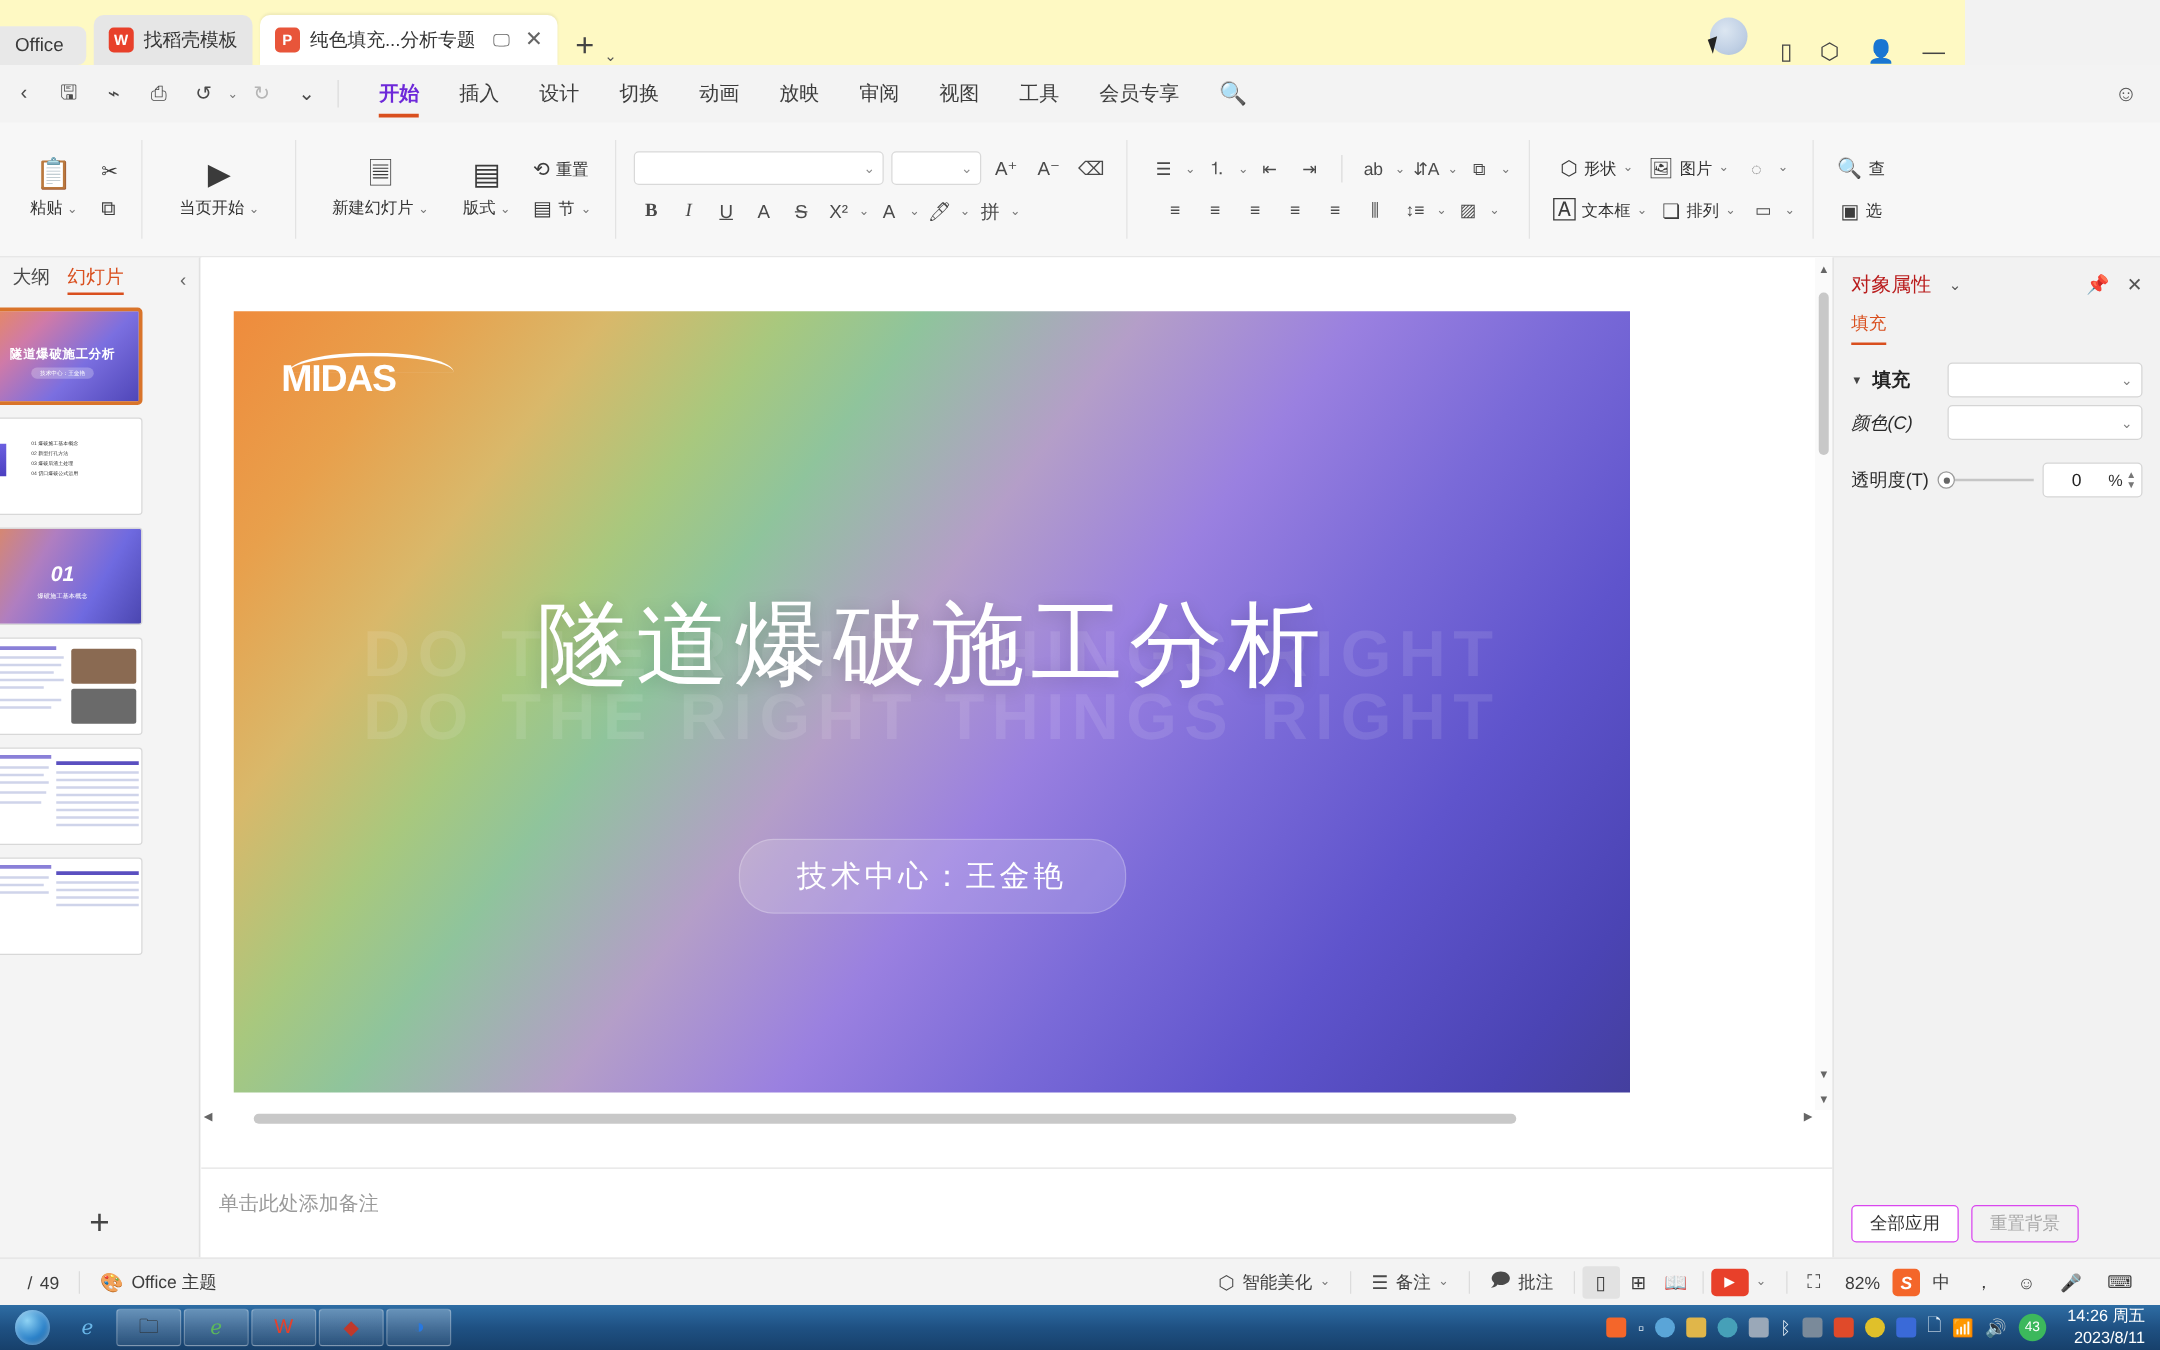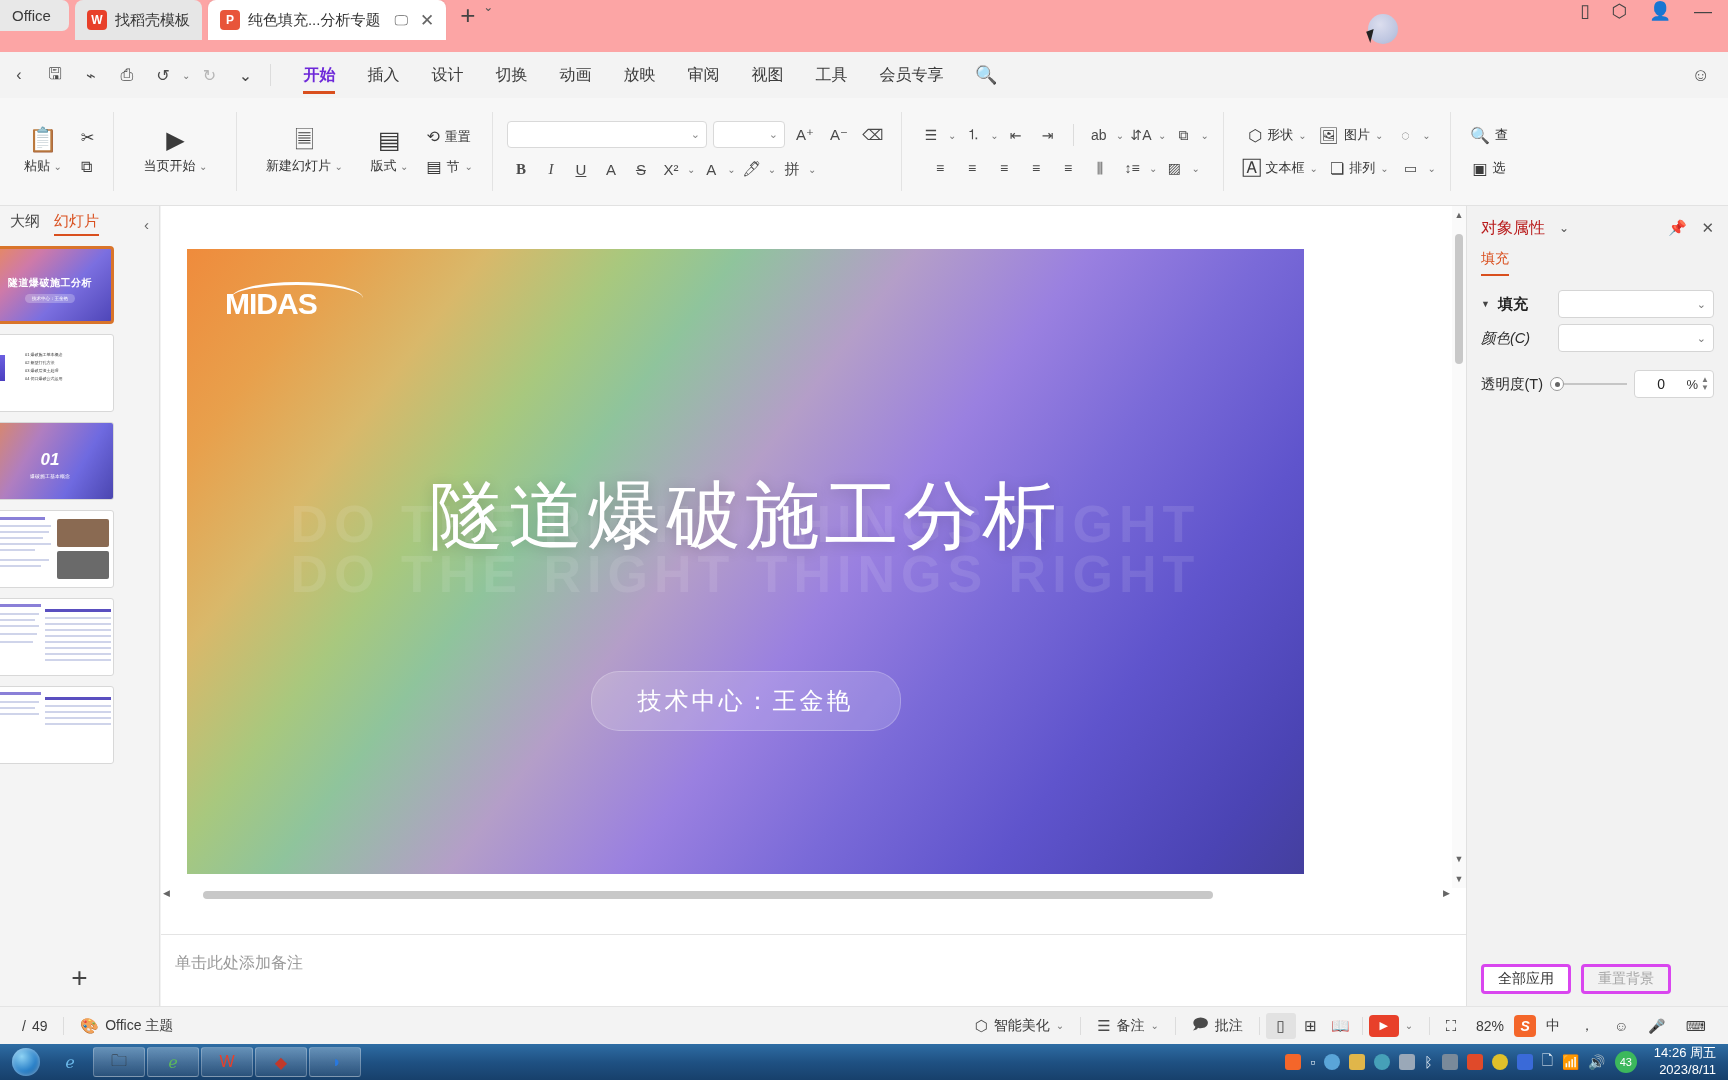--- a/index.html
+++ b/index.html
@@ -5,22 +5,22 @@
   * { margin:0; padding:0; box-sizing:border-box; }
   html, body { width:1728px; height:1080px; overflow:hidden; }
   body {
     font-family:"Liberation Sans","DejaVu Sans",sans-serif;
     font-size:13px; color:#2b2b2b; background:#f2f2f2;
     -webkit-font-smoothing:antialiased;
   }
   #app { position:relative; width:1728px; height:1080px; }
 
   
-  .titlebar{ position:absolute; left:0; top:0; width:1728px; height:52px;
-    background:#fca5a5; display:flex; align-items:flex-start; }
+  .titlebar{ position:absolute; left:0; top:0; width:1572px; height:52px;
+    background:#fef9c3; display:flex; align-items:flex-end; }
   .office-btn{ margin-left:-10px; padding:7px 18px 7px 22px; background:#e8e8e8;
     border-radius:7px; font-size:15px; color:#3a3a3a; }
   .tab{ display:flex; align-items:center; height:40px; border-radius:8px 8px 0 0;
     padding:0 12px; margin-left:6px; gap:8px; font-size:15px; color:#333; }
   .tab.inactive{ background:#e6e6e6; }
   .tab.active{ background:#ffffff; box-shadow:0 -1px 2px rgba(0,0,0,.06); }
   .tabicon{ width:20px; height:20px; border-radius:4px; display:flex;
     align-items:center; justify-content:center; color:#fff; font-size:12px;
     font-weight:bold; }
   .tabicon.wps{ background:#e8402a; }
@@ -218,21 +218,21 @@
   .slider .knob:after{ content:""; position:absolute; left:3.5px; top:3.5px;
     width:5px; height:5px; border-radius:50%; background:#666; }
   .spin{ width:80px; height:28px; background:#fff; border:1px solid #d5d5d5;
     border-radius:4px; display:flex; align-items:center; padding:0 4px; gap:3px; }
   .spin .v{ flex:1; text-align:center; font-size:14px; color:#222; }
   .spin .pc{ font-size:13px; color:#333; }
   .spin .ar{ display:flex; flex-direction:column; font-size:8px; color:#777;
     line-height:1; }
   .rp-footer{ position:absolute; left:0; right:0; bottom:12px; display:flex;
     gap:10px; padding:0 14px; }
-  .rbtn{ height:30px; padding:0 14px; border:3px solid #d946ef; border-radius:4px;
+  .rbtn{ height:30px; padding:0 14px; border:1px solid #d946ef; border-radius:4px;
     background:#fff; font-size:14px; color:#333; display:flex; align-items:center;font-family:Liberation Mono, monospace; }
   .rbtn.ghost{ background:#f2f2f2; color:#a8a8a8; }
 
   
   .statusbar{ position:absolute; left:0; right:0; bottom:36px; height:38px;
     background:#f3f3f3; border-top:1px solid #e4e4e4; display:flex;
     align-items:center; padding:0 12px; font-size:14px; color:#3c3c3c; }
   .sb-item{ display:flex; align-items:center; gap:6px; padding:0 10px; }
   .sb-sep{ width:1px; height:18px; background:#dcdcdc; margin:0 6px; }
   .sb-right{ margin-left:auto; display:flex; align-items:center; }

